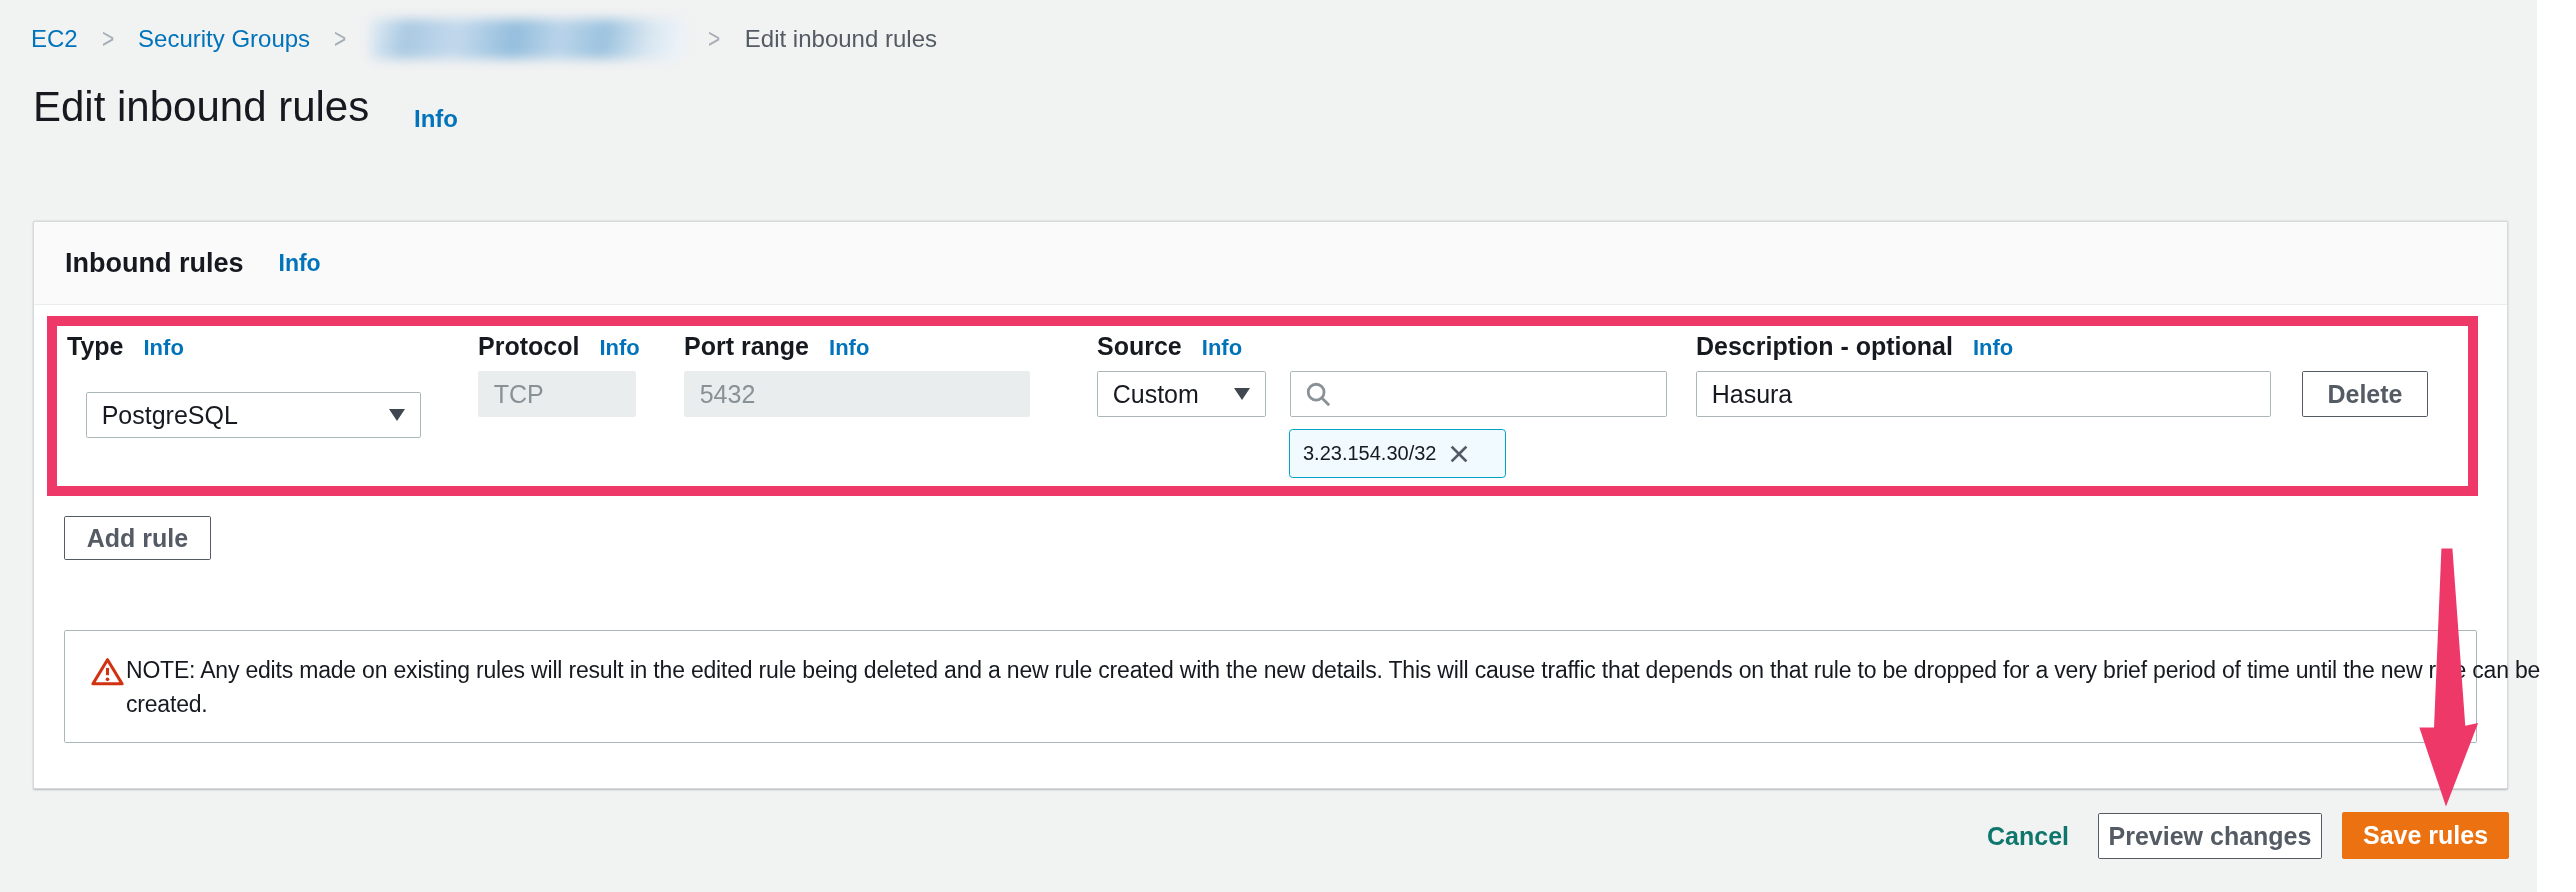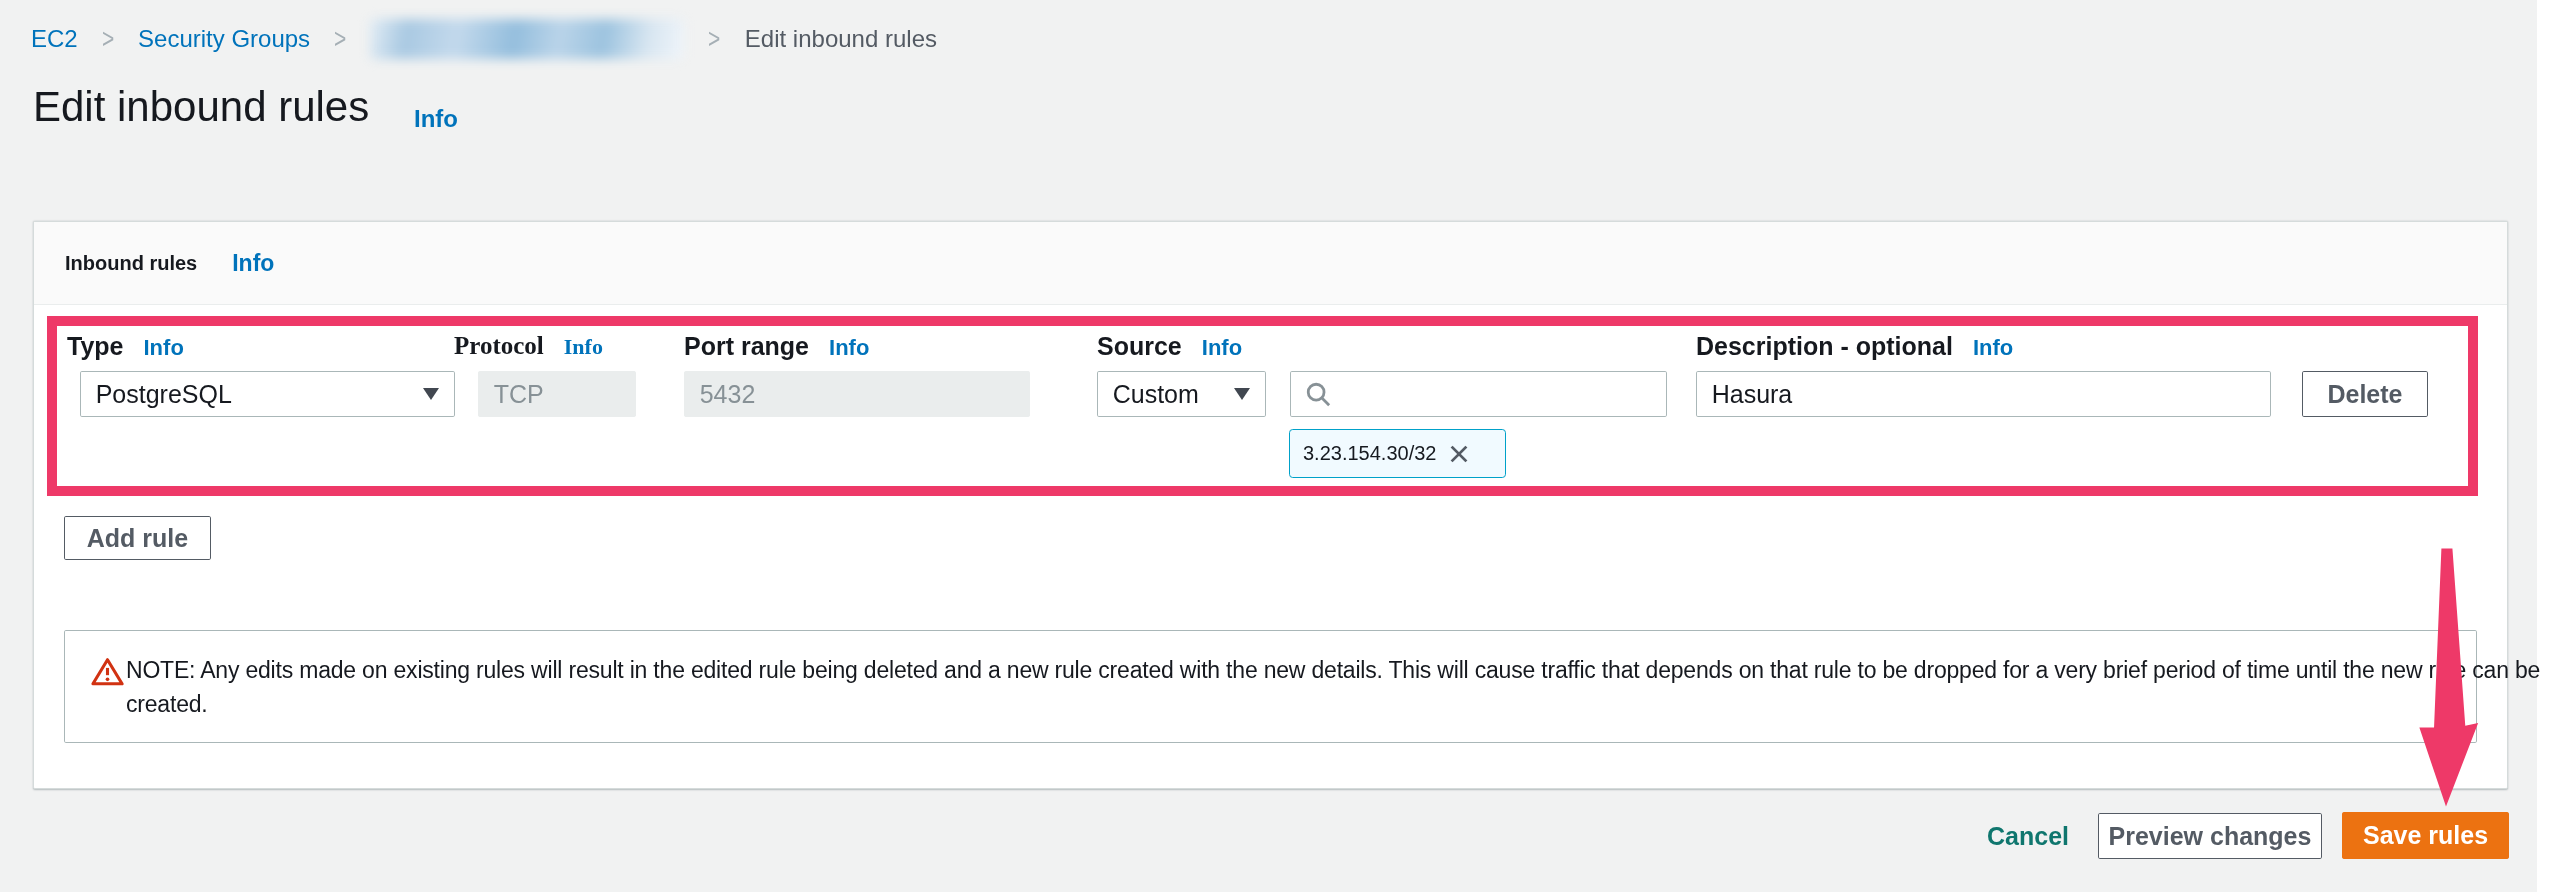--- a/index.html
+++ b/index.html
@@ -18,45 +18,45 @@
   .page-title { position:absolute; left:33px; top:83px; font-size:42px; font-weight:400; color:#16191f; }
   .info-link { color:#0073bb; font-weight:700; cursor:pointer; }
   .page-title-info { position:absolute; left:414px; top:105px; font-size:24px; }
   .page-sub { position:absolute; left:33px; top:160px; font-size:24px; color:#545b64; }
 
   
   .panel { position:absolute; left:33px; top:221px; width:2475px; height:568px; background:#fff;
            border:0.9px solid #d5dbdb; border-radius:1.8px; box-shadow:0 0.9px 1.8px rgba(0,28,36,.25); }
   .panel-header { position:absolute; left:0; top:0; right:0; height:83px; background:#fafafa;
                   border-bottom:1.8px solid #eaeded; display:flex; align-items:center; }
-  .panel-title { margin-left:31px; font-size:20px; font-weight:700; }
+  .panel-title { margin-left:31px; font-size:27px; font-weight:700; }
   .panel-title-info { margin-left:35px; font-size:23px; }
 
   
   .hl-rect { position:absolute; left:13px; top:94px; width:2431px; height:180px;
              border:10px solid #ee3968; pointer-events:none; z-index:6; }
 
   
   .f-label { position:absolute; top:110px; display:flex; align-items:baseline; gap:20px;
              font-size:25px; font-weight:700; white-space:nowrap; }
   .f-label .info-link { font-size:22px; }
-  .lab-type { left:33px; } .lab-protocol { left:420px;font-family:Liberation Serif, serif; } .lab-port { left:650px; }
+  .lab-type { left:33px; } .lab-protocol { left:444px; } .lab-port { left:650px; }
   .lab-source { left:1063px; } .lab-desc { left:1662px; }
 
   
   .ctl { position:absolute; top:149px; height:46px; font-size:25px; }
   .select { background:#fff; border:1.8px solid #aab7b8; border-radius:1.8px; display:flex;
             align-items:center; justify-content:space-between; padding:0 14.7px; cursor:pointer; }
   .caret { width:0; height:0; border-left:8.3px solid transparent; border-right:8.3px solid transparent;
            border-top:12px solid #414750; flex:none; }
   .dis-inp { background:#eaeded; border:1.8px solid #eaeded; border-radius:1.8px; color:#879196;
              display:flex; align-items:center; padding:0 14.7px; }
   .inp { border:1.8px solid #aab7b8; border-radius:1.8px; padding:0 14.7px; font-family:inherit;
          font-size:25px; color:#16191f; background:#fff; outline:none; }
-  .sel-type { left:46px; width:375px; }
+  .sel-type { left:52px; width:335px;margin-top:21px; }
   .inp-protocol { left:444px; width:158px; }
   .inp-port { left:650px; width:346px; }
   .sel-source { left:1063px; width:169px; }
   .search-wrap { left:1256px; width:377px; }
   .search-wrap input { width:100%; height:100%; padding-left:53px; }
   .search-icon { position:absolute; left:14.7px; top:10px; pointer-events:none; }
   .inp-desc { left:1662px; width:575px; }
 
   .btn { display:flex; align-items:center; justify-content:center; font-weight:700; font-size:25px;
          border-radius:1.8px; background:#fff; border:1.8px solid #545b64; color:#545b64; cursor:pointer; }

